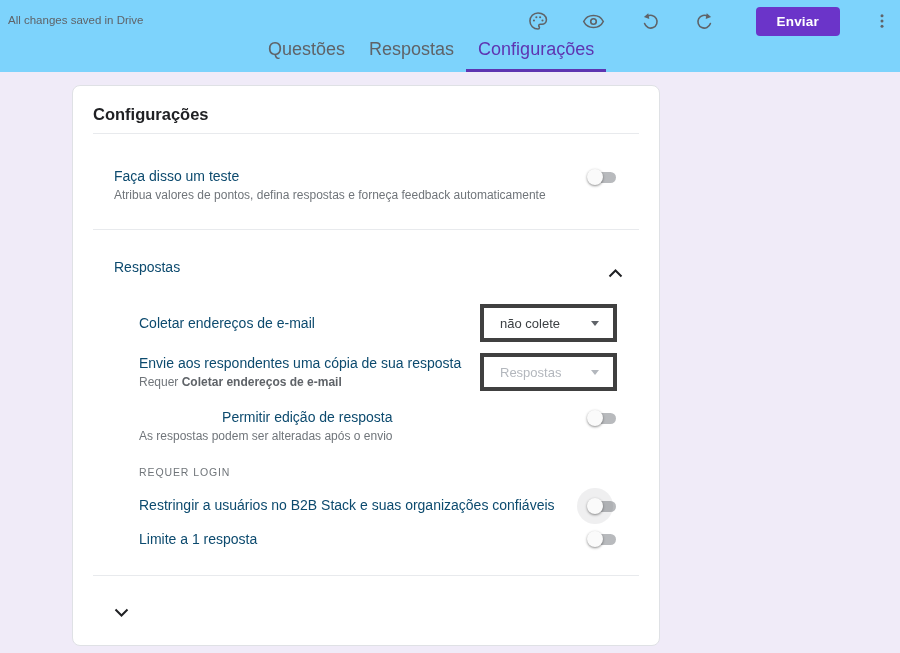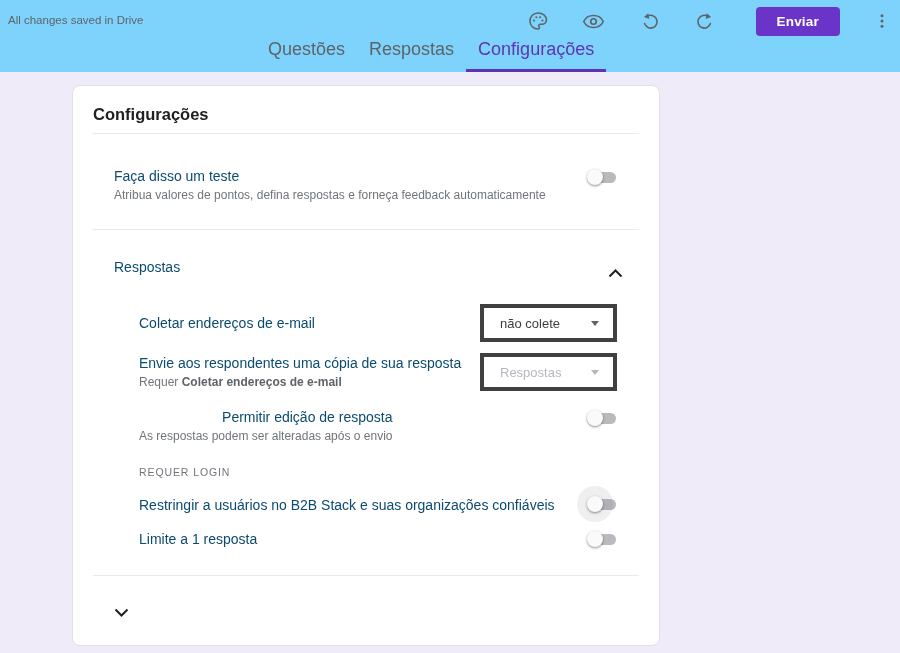--- a/index.html
+++ b/index.html
@@ -77,21 +77,21 @@
 
   .sub-rows { margin:0 42px 0 66px; }
   .dd-row   { display:flex; justify-content:space-between; align-items:center; }
   .dd-row-1 { margin-top:22px; }
   .dd-row-2 { margin-top:11px; }
   .toggle-row-1 { margin-top:17px;text-align:right; }
   .caps-label {
     margin-top:22px;
     font-size:10.5px; letter-spacing:.9px; color:#70757a; font-weight:normal;
   }
-  .toggle-row-2 { margin-top:18px; align-items:flex-start; }
+  .toggle-row-2 { margin-top:18px; align-items:flex-end; }
   .toggle-row-3 { margin-top:16px; align-items:center; }
   .divider-3 { margin-top:27px; }
   .presentation-head { margin-top:21px; }
 
   .bold { font-weight:bold; color:#5f6368; }
 
   
   .dropdown {
     width:137px; height:38px;
     border:4px solid #404040; border-radius:0;

